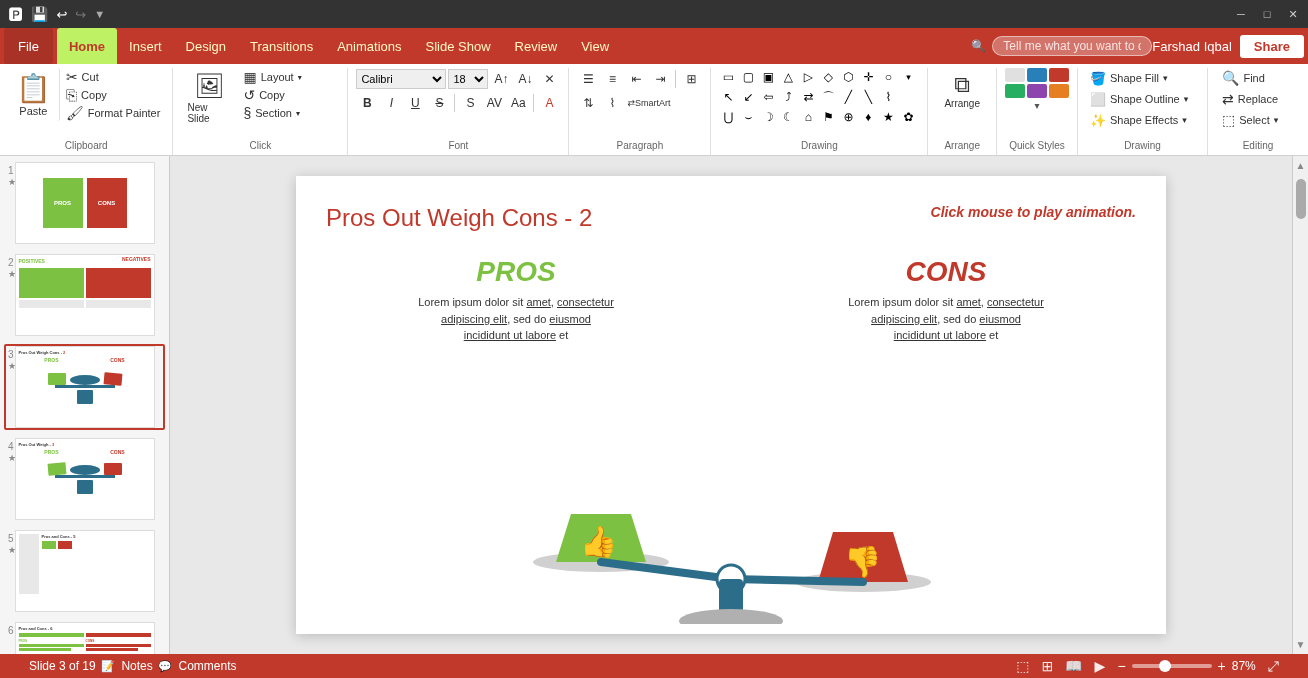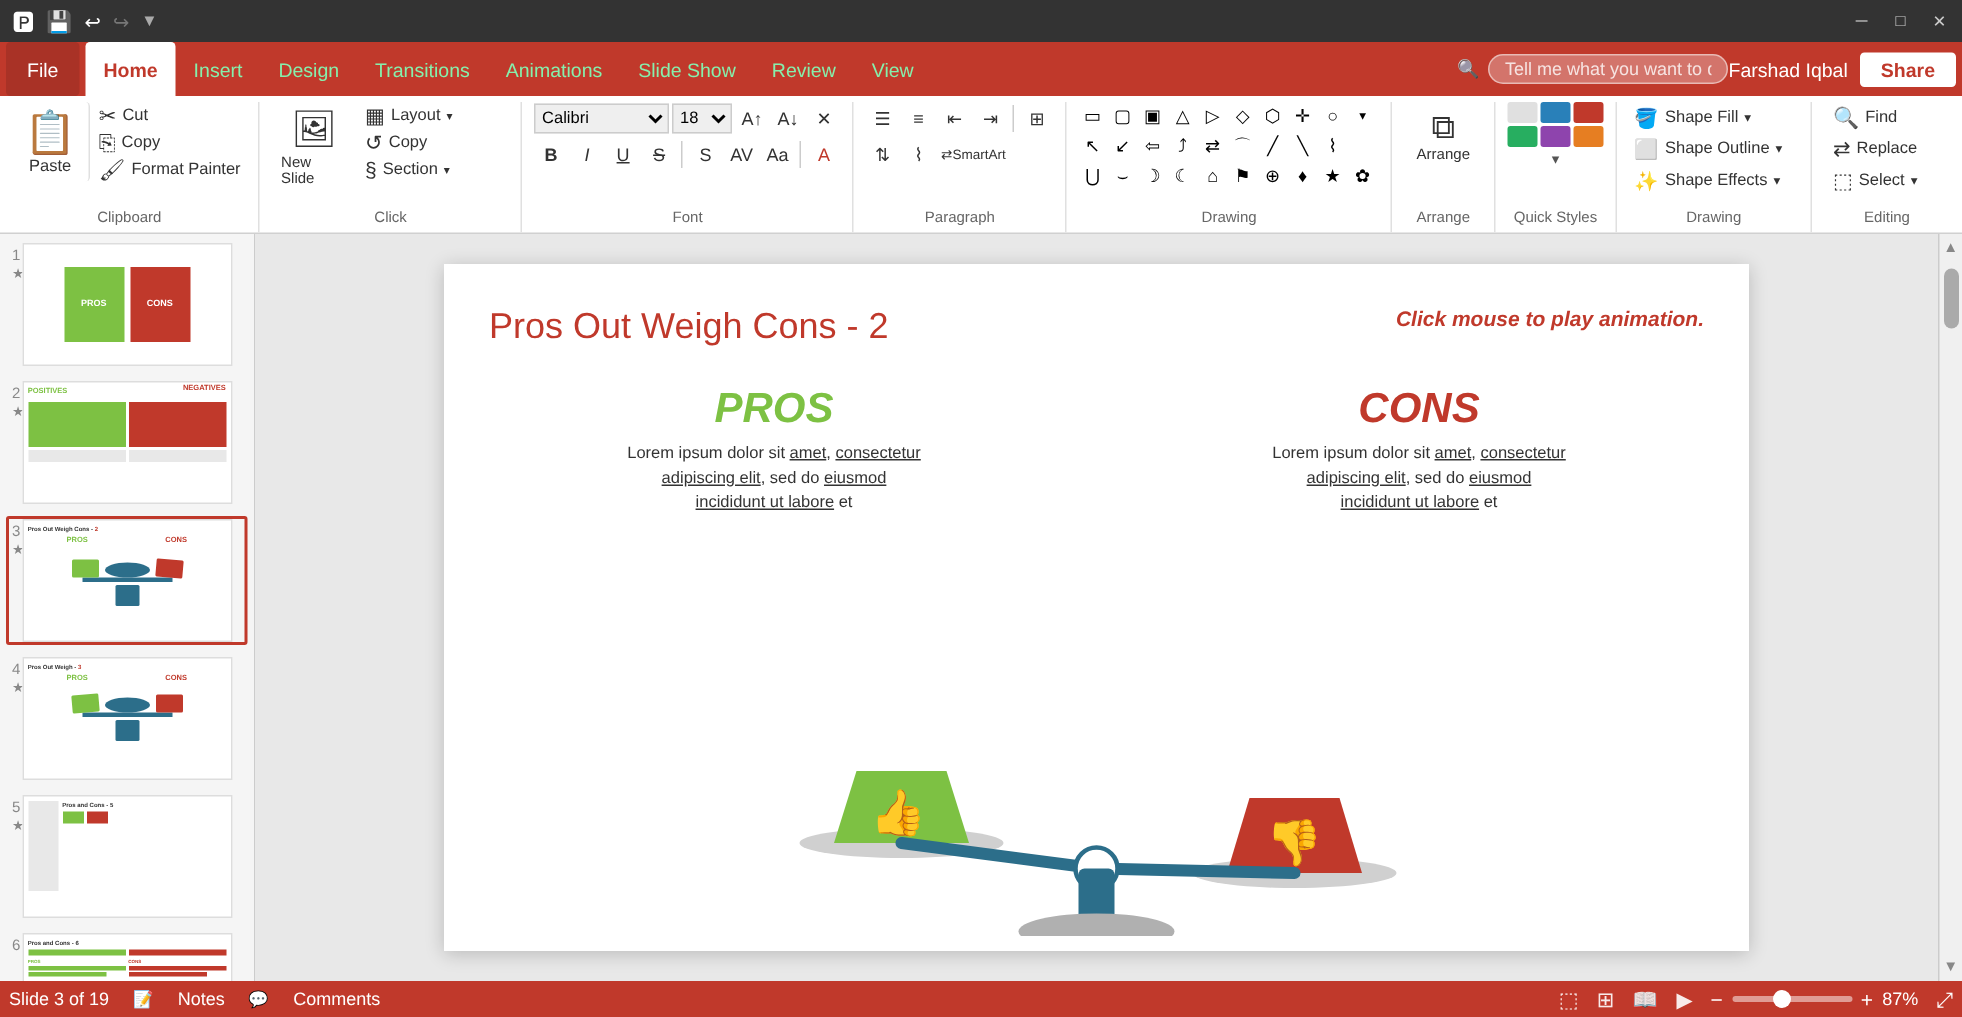--- a/index.html
+++ b/index.html
@@ -25,29 +25,29 @@
     
     .menu-bar {
       background: #c0392b;
       height: 36px;
       display: flex;
       align-items: stretch;
       padding: 0 4px;
       flex-shrink: 0;
     }
     .menu-item {
-      color: #86efac;
+      color: #fef9c3;
       padding: 0 12px;
       display: flex;
       align-items: center;
       font-size: 13px;
       cursor: pointer;
       border-radius: 3px;
     }
-    .menu-item.active { background: #ffffff; color: #c0392b; font-weight: 600; border-radius: 3px 3px 0 0; }
+    .menu-item.active { background: #bef264; color: #c0392b; font-weight: 600; border-radius: 3px 3px 0 0; }
     .menu-file { background: #a93226; color: #fff; padding: 0 14px; margin-right: 4px; }
     .menu-search {
       margin-left: auto;
       display: flex;
       align-items: center;
       gap: 6px;
       color: #fff;
       font-size: 12px;
     }
     .menu-search input {
@@ -298,24 +298,24 @@
     }
     .scroll-arrow { font-size: 10px; color: #888; cursor: pointer; padding: 4px; }
     .scroll-thumb { width: 10px; height: 40px; background: #aaa; border-radius: 5px; margin: 4px auto; }
 
     
     .status-bar {
       background: #c0392b;
       height: 24px;
       display: flex;
       align-items: center;
-      padding: 0 6px;
+      padding: 0 29px;
       color: #fff;
       font-size: 12px;
-      gap: 16px;
+      gap: 6px;
       flex-shrink: 0;
     }
     .status-right {
       margin-left: auto;
       display: flex;
       align-items: center;
       gap: 12px;
     }
     .view-btn { font-size: 14px; cursor: pointer; opacity: 0.9; }
     .zoom-area { display: flex; align-items: center; gap: 6px; }

